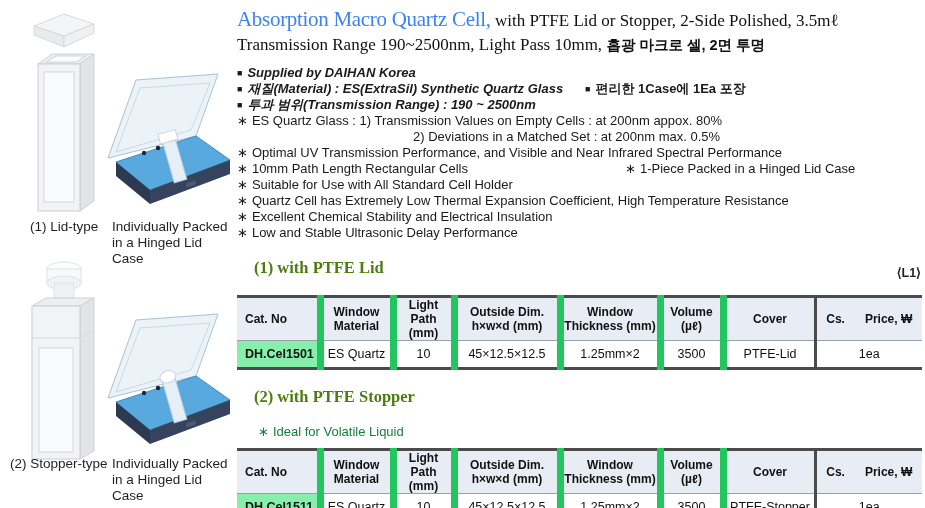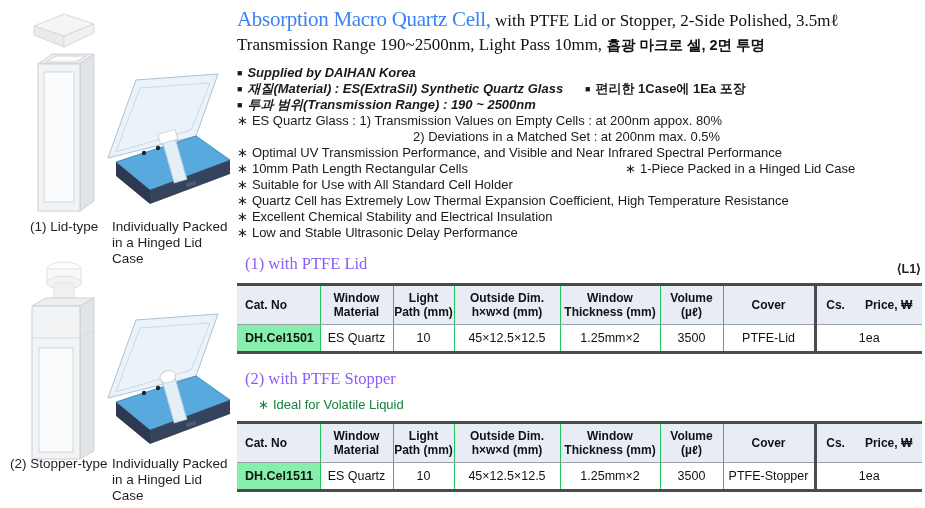--- a/index.html
+++ b/index.html
@@ -21,31 +21,31 @@
   .title-ko { font-size:14.5px; font-weight:bold; font-family:"Liberation Sans", sans-serif; color:#111; }
   .features { margin-top:9px; }
   .feat-row { position:relative; font-size:13px; line-height:16px; color:#1a1a1a; }
   .feat-bold { font-weight:bold; font-style:italic; }
   .mk-square { font-size:9px; font-style:normal; vertical-align:1px; margin-right:5px; }
   .mk-star { font-style:normal; margin-right:4px; }
   .feat-extra-ko { position:absolute; left:348px; top:0; font-style:normal; }
   .feat-indent { padding-left:176px; }
   .feat-second { position:absolute; left:388px; top:0; }
   .section-head-row { position:relative; }
-  .section-heading { font-family:"Liberation Serif", serif; font-size:16.5px; font-weight:normal; color:#8b5cf6; margin:8px; }
+  .section-heading { font-family:"Liberation Serif", serif; font-size:16.5px; font-weight:bold; color:#4d7c0f; margin:17px; }
   .sh1 { margin-top:13px; }
   .corner-tag { position:absolute; right:2px; bottom:-2px; font-size:12.5px; font-weight:bold; color:#231f20; }
   .section-note { font-size:13px; margin:6px 0 0 21px; color:#15803d; }
   
   table.spec {
     border-collapse:collapse; table-layout:fixed; width:685px;
     border-top:3px solid #4b4b4b; border-bottom:3px solid #4b4b4b;
     margin-top:9px;
   }
-  table.spec th, table.spec td { border-left:1px solid #22c55e; padding:0; }
+  table.spec th, table.spec td { border-left:7px solid #22c55e; padding:0; }
   table.spec th:first-child, table.spec td:first-child { border-left:none; }
   table.spec th {
     background:#e7ecf5; font-size:12px; font-weight:bold; color:#111;
     text-align:center; white-space:pre-line; height:38px; line-height:14px;
     border-bottom:1px solid #9aa0a6;
   }
   table.spec th.col-catno { text-align:left; padding-left:8px; }
   table.spec td { font-size:12.5px; height:26px; text-align:center; color:#111; background:#fff; }
   table.spec td.cell-catno { background:#86efac; font-weight:bold; text-align:left; padding-left:8px; }
   .thick-left { border-left:3px solid #4b4b4b !important; }

